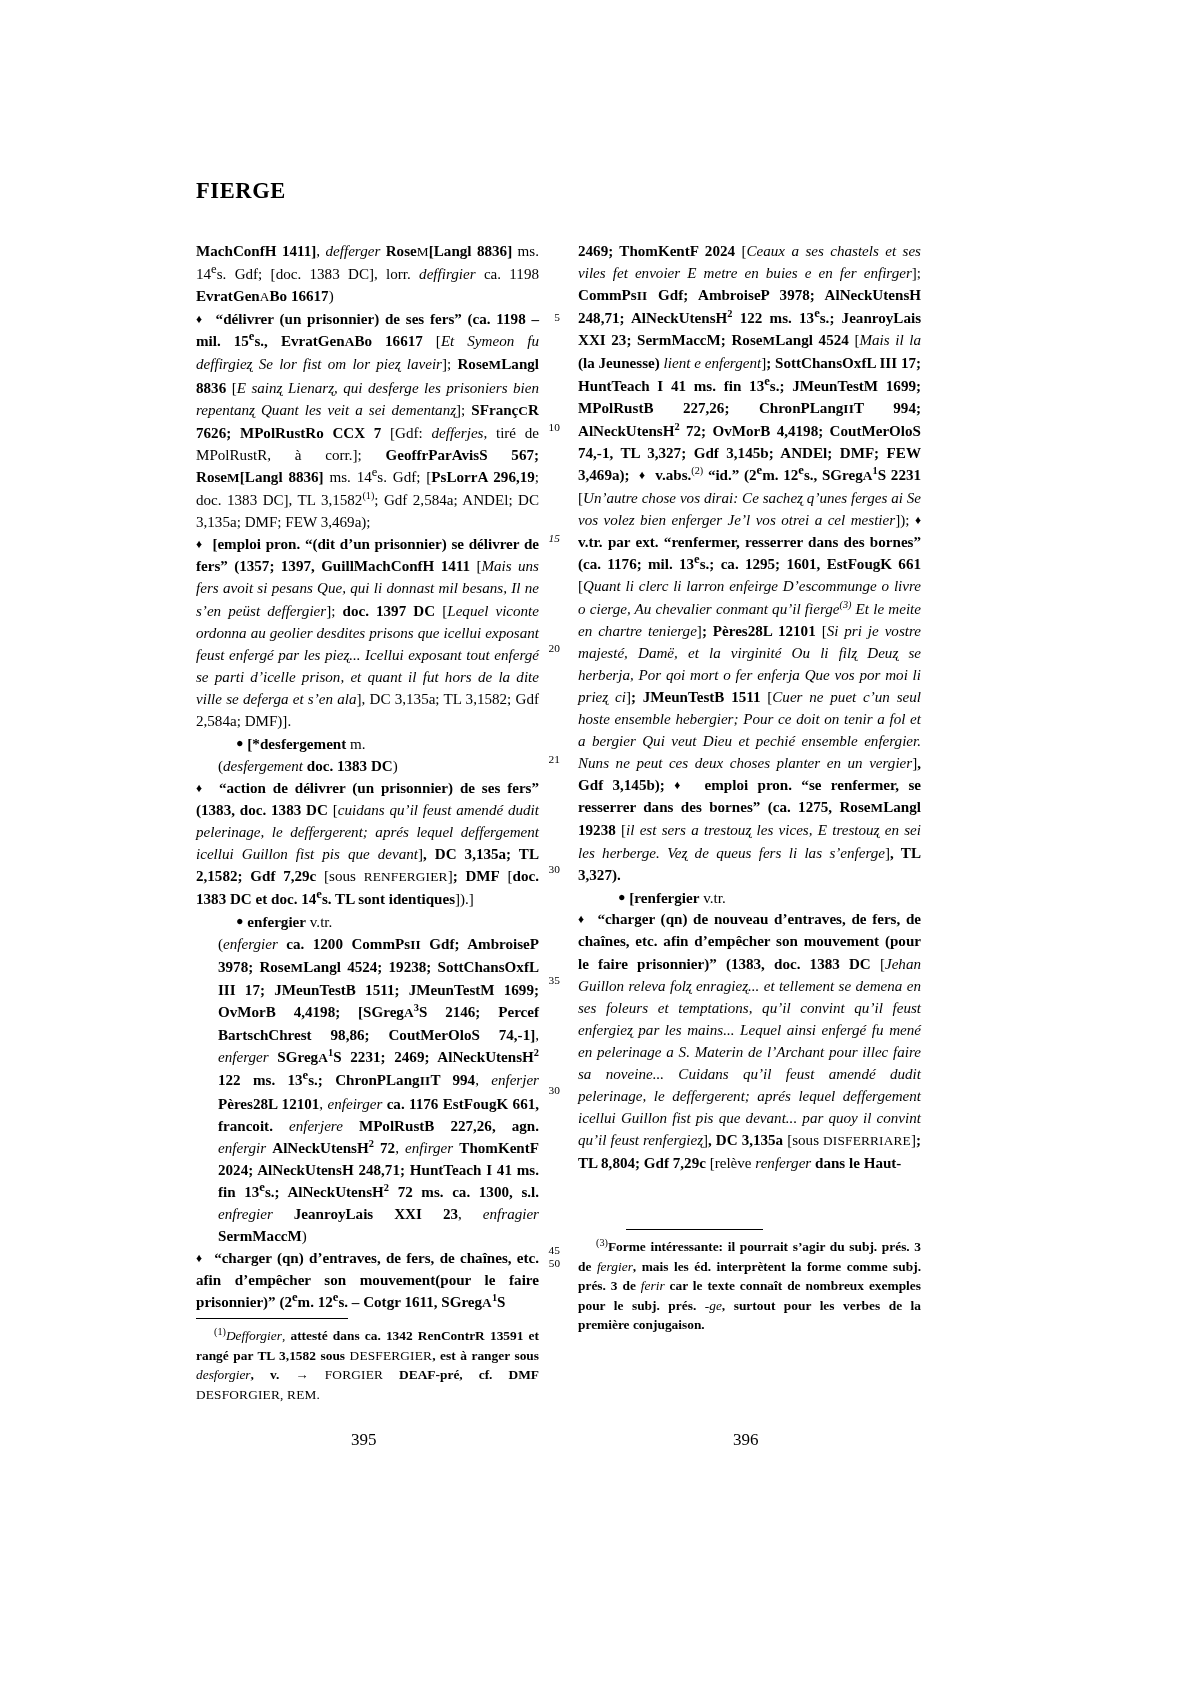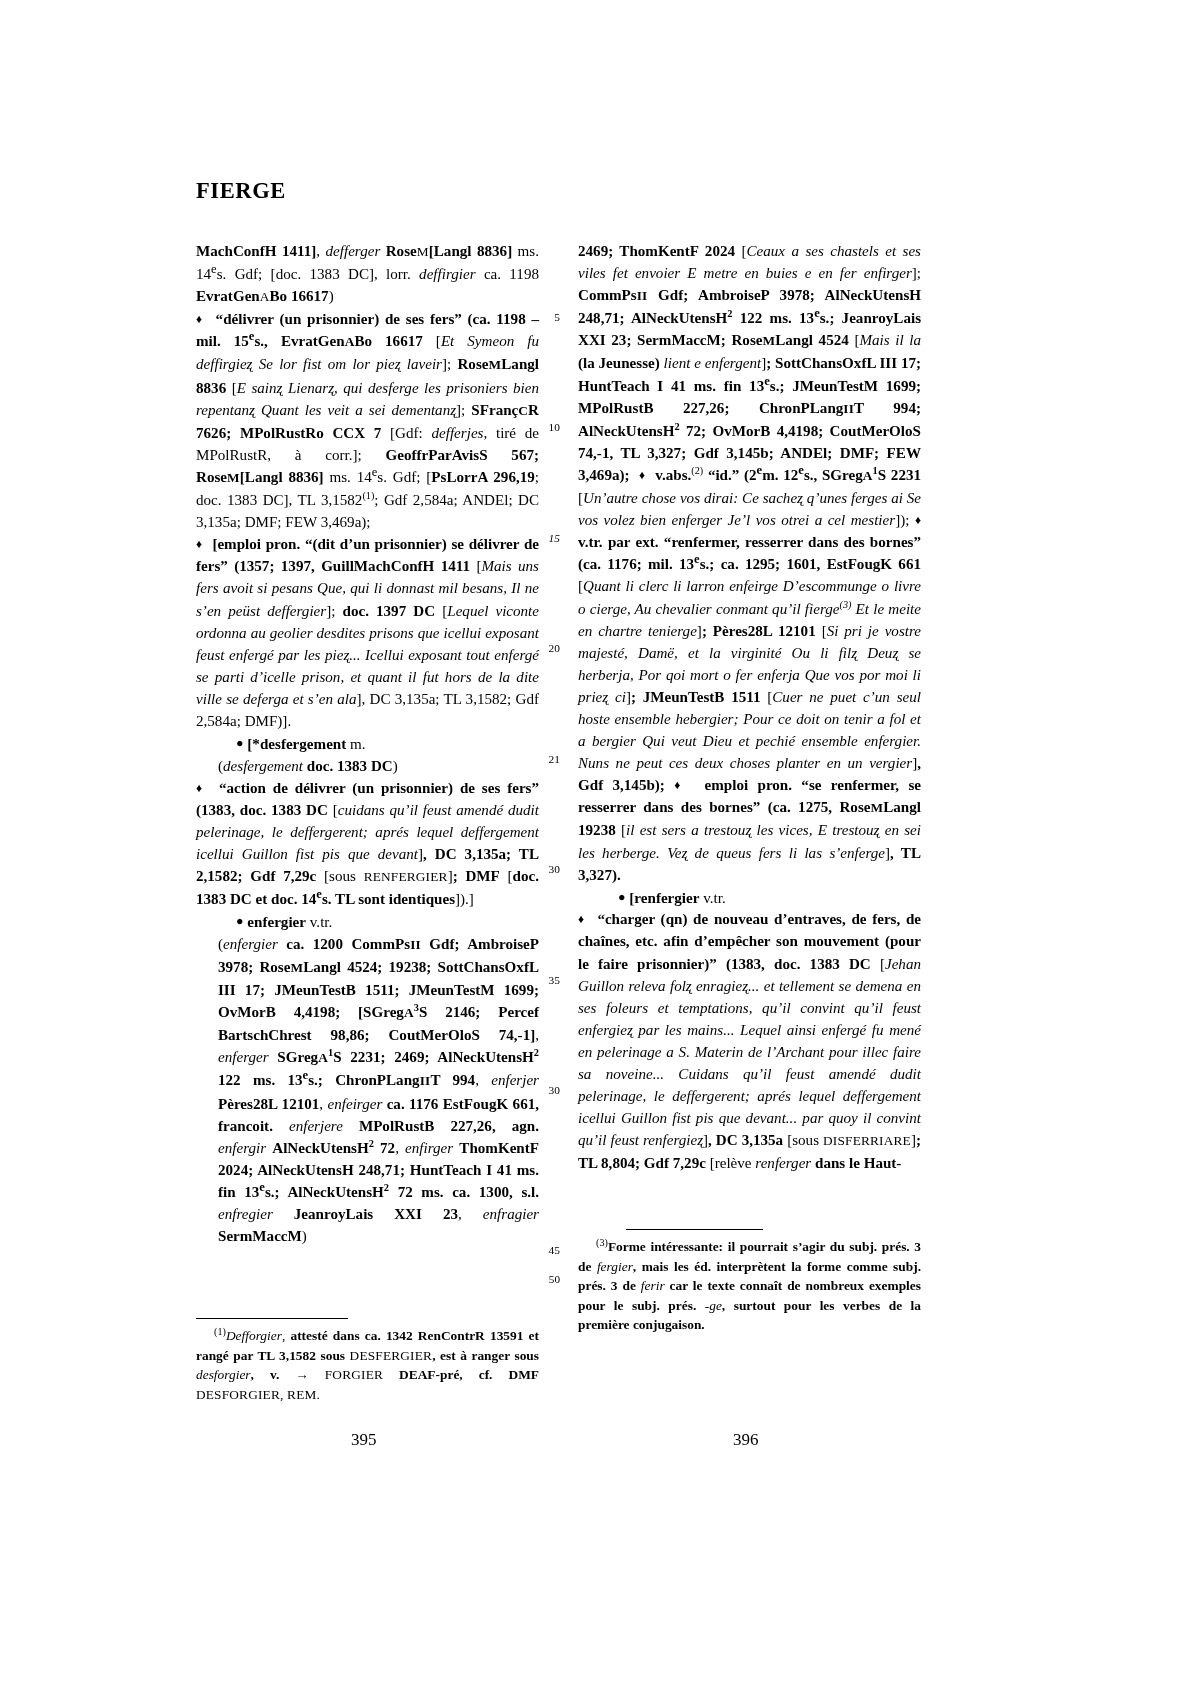--- a/index.html
+++ b/index.html
@@ -145,41 +145,42 @@
   <div class="linenums">
     <span style="top:66px;">5</span>
     <span style="top:176px;">10</span>
     <span style="top:287px;font-style:italic;">15</span>
     <span style="top:397px;">20</span>
     <span style="top:508px;">21</span>
     <span style="top:618px;">30</span>
     <span style="top:729px;">35</span>
     <span style="top:839px;">30</span>
     <span style="top:952px;margin-top:47px;">45</span>
-    <span style="top:1012px;font-size:11.2px;margin-top:16px;">50</span>
+    <span style="top:1012px;font-size:11.2px;">50</span>
   </div>
 
   <div class="col col-left">
 
     <p><b>MachConfH 1411]</b>, <i>defferger</i> <b>Rose</b><span class="sc">M</span><b>[Langl 8836]</b> ms. 14<span class="ex">e</span>s. Gdf; [doc. 1383 DC], lorr. <i>deffirgier</i> ca. 1198 <b>EvratGen</b><span class="sc">A</span><b>Bo 16617</b>)</p>
 
     <p><span class="diamond">♦</span>&nbsp;&nbsp;<b>“délivrer (un prisonnier) de ses fers” (ca. 1198 – mil. 15<span class="ex">e</span>s., EvratGen</b><span class="sc"><b>A</b></span><b>Bo 16617</b> [<i>Et Symeon fu deffirgieʐ Se lor fist om lor pieʐ laveir</i>]; <b>Rose</b><span class="sc"><b>M</b></span><b>Langl 8836</b> [<i>E sainʐ Lienarʐ, qui desferge les prisoniers bien repentanʐ Quant les veit a sei dementanʐ</i>]; <b>SFranç</b><span class="sc"><b>C</b></span><b>R 7626; MPolRustRo CCX 7</b> [Gdf: <i>defferjes</i>, tiré de MPolRustR, à corr.]; <b>GeoffrParAvisS 567; Rose</b><span class="sc"><b>M</b></span><b>[Langl 8836]</b> ms. 14<span class="ex">e</span>s. Gdf; [<b>PsLorrA 296,19</b>; doc. 1383 DC], TL 3,1582<span class="supn">(1)</span>; Gdf 2,584a; ANDEl; DC 3,135a; DMF; FEW 3,469a);</p>
 
     <p><span class="diamond">♦</span>&nbsp;&nbsp;<b>[emploi pron. “(dit d’un prisonnier) se délivrer de fers” (1357; 1397, GuillMachConfH 1411</b> [<i>Mais uns fers avoit si pesans Que, qui li donnast mil besans, Il ne s’en peüst deffergier</i>]; <b>doc. 1397 DC</b> [<i>Lequel viconte ordonna au geolier desdites prisons que icellui exposant feust enfergé par les pieʐ... Icellui exposant tout enfergé se parti d’icelle prison, et quant il fut hors de la dite ville se deferga et s’en ala</i>], DC 3,135a; TL 3,1582; Gdf 2,584a; DMF)].</p>
 
     <p class="lemma-line"><span class="circ">●</span>&nbsp;<b>[*desfergement</b> m.</p>
 
     <p style="margin-left:22px;">(<i>desfergement</i> <b>doc. 1383 DC</b>)</p>
 
     <p><span class="diamond">♦</span>&nbsp;&nbsp;<b>“action de délivrer (un prisonnier) de ses fers” (1383, doc. 1383 DC</b> [<i>cuidans qu’il feust amendé dudit pelerinage, le deffergerent; aprés lequel deffergement icellui Guillon fist pis que devant</i>]<b>, DC 3,135a; TL 2,1582; Gdf 7,29c</b> [sous <span class="sc">RENFERGIER</span>]<b>; DMF</b> [<b>doc. 1383 DC et doc. 14<span class="ex">e</span>s. TL sont identiques</b>]).]</p>
 
     <p class="lemma-line"><span class="circ">●</span>&nbsp;<b>enfergier</b> v.tr.</p>
 
     <p style="margin-left:22px;">(<i>enfergier</i> <b>ca. 1200 CommPs</b><span class="sc"><b>II</b></span><b> Gdf; AmbroiseP 3978; Rose</b><span class="sc"><b>M</b></span><b>Langl 4524; 19238; SottChansOxfL III 17; JMeunTestB 1511; JMeunTestM 1699; OvMorB 4,4198; [SGreg</b><span class="sc"><b>A</b></span><span class="sup"><b>3</b></span><b>S 2146; Percef BartschChrest 98,86; CoutMerOloS 74,-1]</b>, <i>enferger</i> <b>SGreg</b><span class="sc"><b>A</b></span><span class="sup"><b>1</b></span><b>S 2231; 2469; AlNeckUtensH</b><span class="sup"><b>2</b></span><b> 122 ms. 13<span class="ex">e</span>s.; ChronPLang</b><span class="sc"><b>II</b></span><b>T 994</b>, <i>enferjer</i> <b>Pères28L 12101</b>, <i>enfeirger</i> <b>ca. 1176 EstFougK 661, francoit.</b> <i>enferjere</i> <b>MPolRustB 227,26, agn.</b> <i>enfergir</i> <b>AlNeckUtensH</b><span class="sup"><b>2</b></span><b> 72</b>, <i>enfirger</i> <b>ThomKentF 2024; AlNeckUtensH 248,71; HuntTeach I 41 ms. fin 13<span class="ex">e</span>s.; AlNeckUtensH</b><span class="sup"><b>2</b></span><b> 72 ms. ca. 1300, s.l.</b> <i>enfregier</i><b> JeanroyLais XXI 23</b>, <i>enfragier</i> <b>SermMaccM</b>)</p>
 
+    <p><span class="diamond">♦</span>&nbsp;&nbsp;<b>“charger (qn) d’entraves, de fers, de chaînes, etc. afin d’empêcher son mouvement(pour le faire prisonnier)” (2<span class="ex">e</span>m. 12<span class="ex">e</span>s. – Cotgr 1611, SGreg</b><span class="sc"><b>A</b></span><span class="sup"><b>1</b></span><b>S</b></p>
 
   </div>
 
   <div class="col col-right">
 
     <p><b>2469; ThomKentF 2024</b> [<i>Ceaux a ses chastels et ses viles fet envoier E metre en buies e en fer enfirger</i>]; <b>CommPs</b><span class="sc"><b>II</b></span><b> Gdf; AmbroiseP 3978; AlNeckUtensH 248,71; AlNeckUtensH</b><span class="sup"><b>2</b></span><b> 122 ms. 13<span class="ex">e</span>s.; JeanroyLais XXI 23; SermMaccM; Rose</b><span class="sc"><b>M</b></span><b>Langl 4524</b> [<i>Mais il la</i> <b>(la Jeunesse)</b> <i>lient e enfergent</i>]<b>; SottChansOxfL III 17; HuntTeach I 41 ms. fin 13<span class="ex">e</span>s.; JMeunTestM 1699; MPolRustB 227,26; ChronPLang</b><span class="sc"><b>II</b></span><b>T 994; AlNeckUtensH</b><span class="sup"><b>2</b></span><b> 72; OvMorB 4,4198; CoutMerOloS 74,-1, TL 3,327; Gdf 3,145b; ANDEl; DMF; FEW 3,469a);</b> &nbsp;<span class="diamond">♦</span>&nbsp; <b>v.abs.</b><span class="supn">(2)</span> <b>“id.” (2<span class="ex">e</span>m. 12<span class="ex">e</span>s., SGreg</b><span class="sc"><b>A</b></span><span class="sup"><b>1</b></span><b>S 2231</b> [<i>Un’autre chose vos dirai: Ce sacheʐ q’unes ferges ai Se vos volez bien enferger Je’l vos otrei a cel mestier</i>]); <span class="diamond">♦</span> <b>v.tr. par ext. “renfermer, resserrer dans des bornes” (ca. 1176; mil. 13<span class="ex">e</span>s.; ca. 1295; 1601, EstFougK 661</b> [<i>Quant li clerc li larron enfeirge D’escommunge o livre o cierge, Au chevalier conmant qu’il fierge</i><span class="supn"><i>(3)</i></span> <i>Et le meite en chartre tenierge</i>]<b>; Pères28L 12101</b> [<i>Si pri je vostre majesté, Damë, et la virginité Ou li filʐ Deuʐ se herberja, Por qoi mort o fer enferja Que vos por moi li prieʐ ci</i>]<b>; JMeunTestB 1511</b> [<i>Cuer ne puet c’un seul hoste ensemble hebergier; Pour ce doit on tenir a fol et a bergier Qui veut Dieu et pechié ensemble enfergier. Nuns ne peut ces deux choses planter en un vergier</i>]<b>, Gdf 3,145b);</b> <span class="diamond">♦</span>&nbsp; <b>emploi pron. “se renfermer, se resserrer dans des bornes” (ca. 1275, Rose</b><span class="sc"><b>M</b></span><b>Langl 19238</b> [<i>il est sers a trestouʐ les vices, E trestouʐ en sei les herberge. Veʐ de queus fers li las s’enferge</i>]<b>, TL 3,327).</b></p>
 
     <p class="lemma-line"><span class="circ">●</span>&nbsp;<b>[renfergier</b> v.tr.</p>
 
     <p><span class="diamond">♦</span>&nbsp;&nbsp;<b>“charger (qn) de nouveau d’entraves, de fers, de chaînes, etc. afin d’empêcher son mouvement (pour le faire prisonnier)” (1383, doc. 1383 DC</b> [<i>Jehan Guillon releva folʐ enragieʐ... et tellement se demena en ses foleurs et temptations, qu’il convint qu’il feust enfergieʐ par les mains... Lequel ainsi enfergé fu mené en pelerinage a S. Materin de l’Archant pour illec faire sa noveine... Cuidans qu’il feust amendé dudit pelerinage, le deffergerent; aprés lequel deffergement icellui Guillon fist pis que devant... par quoy il convint qu’il feust renfergieʐ</i>]<b>, DC 3,135a</b> [sous <span class="sc">DISFERRIARE</span>]<b>; TL 8,804; Gdf 7,29c</b> [relève <i>renferger</i> <b>dans le Haut-</b></p>

